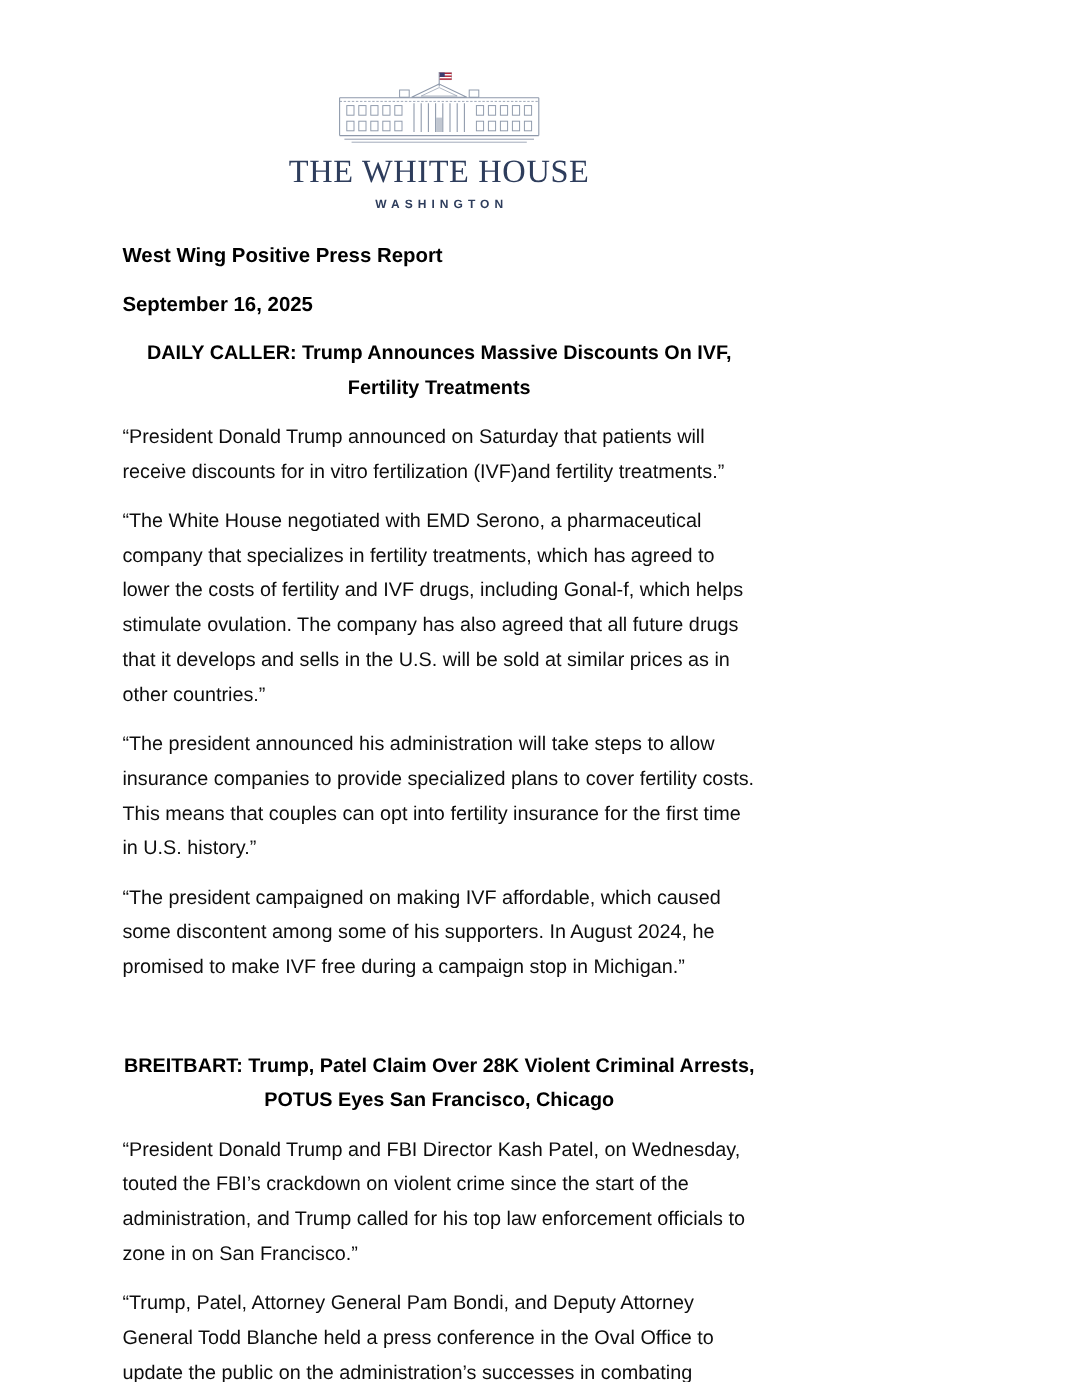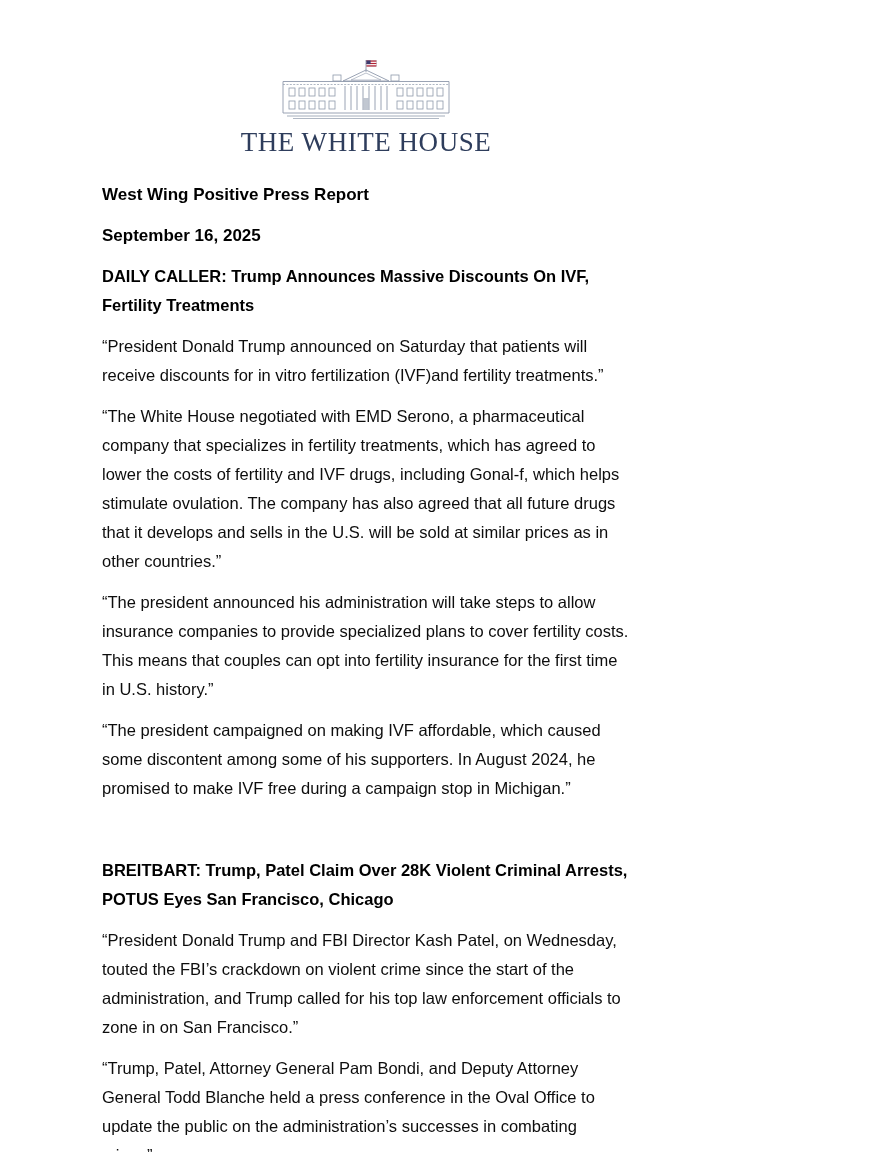--- a/index.html
+++ b/index.html
@@ -51,20 +51,21 @@
     line-height: 29px;
     margin-bottom: 12px;
     color: #000000;
   }
   .headline {
     font-weight: 700;
     font-size: 16.5px;
     line-height: 29px;
     margin-bottom: 12px;
     color: #000000;
+    text-align: center;
   }
   .para {
     font-size: 16.5px;
     line-height: 29px;
     margin-bottom: 12px;
     color: #0d0d0d;
   }
   .section-gap { height: 41px; }
 </style>
 </head>
@@ -135,20 +136,21 @@
             <rect x="148" y="43" width="6" height="8"></rect>
           <rect x="158" y="43" width="6" height="8"></rect>
         </g>
 
         <line x1="4" y1="55" x2="170" y2="55" stroke="#8e99ab" stroke-width="0.9"></line>
         <line x1="8" y1="58" x2="166" y2="58" stroke="#8e99ab" stroke-width="0.8"></line>
         <line x1="14" y1="60.5" x2="160" y2="60.5" stroke="#8e99ab" stroke-width="0.7"></line>
       </svg>
     </span>
     <div class="logo-title">THE WHITE HOUSE</div>
+    <div class="logo-subtitle">WASHINGTON</div>
   </div>
 
   <div class="report-title">West Wing Positive Press Report</div>
   <div class="report-date">September 16, 2025</div>
 
   <div>
     <div class="headline">DAILY CALLER: Trump Announces Massive Discounts On IVF, Fertility Treatments</div>
     <div class="para">“President Donald Trump announced on Saturday that patients will receive discounts for in vitro fertilization (IVF)and fertility treatments.”</div>
     <div class="para">“The White House negotiated with EMD Serono, a pharmaceutical company that specializes in fertility treatments, which has agreed to lower the costs of fertility and IVF drugs, including Gonal-f, which helps stimulate ovulation. The company has also agreed that all future drugs that it develops and sells in the U.S. will be sold at similar prices as in other countries.”</div>
     <div class="para">“The president announced his administration will take steps to allow insurance companies to provide specialized plans to cover fertility costs. This means that couples can opt into fertility insurance for the first time in U.S. history.”</div>

